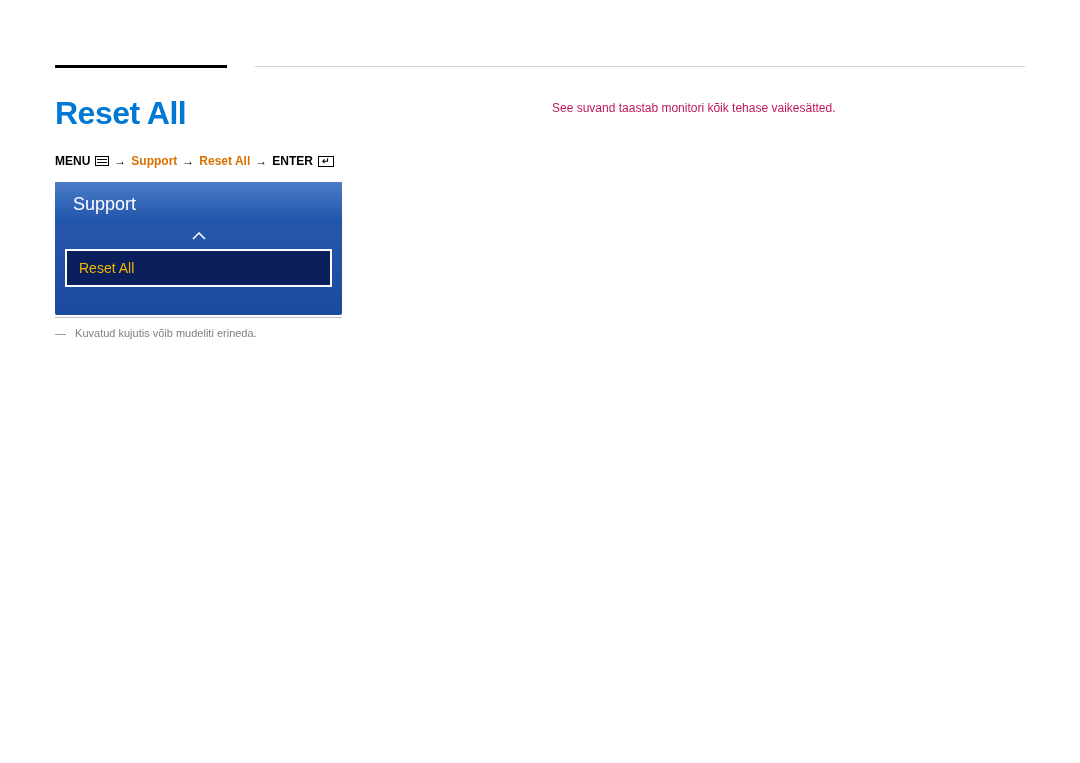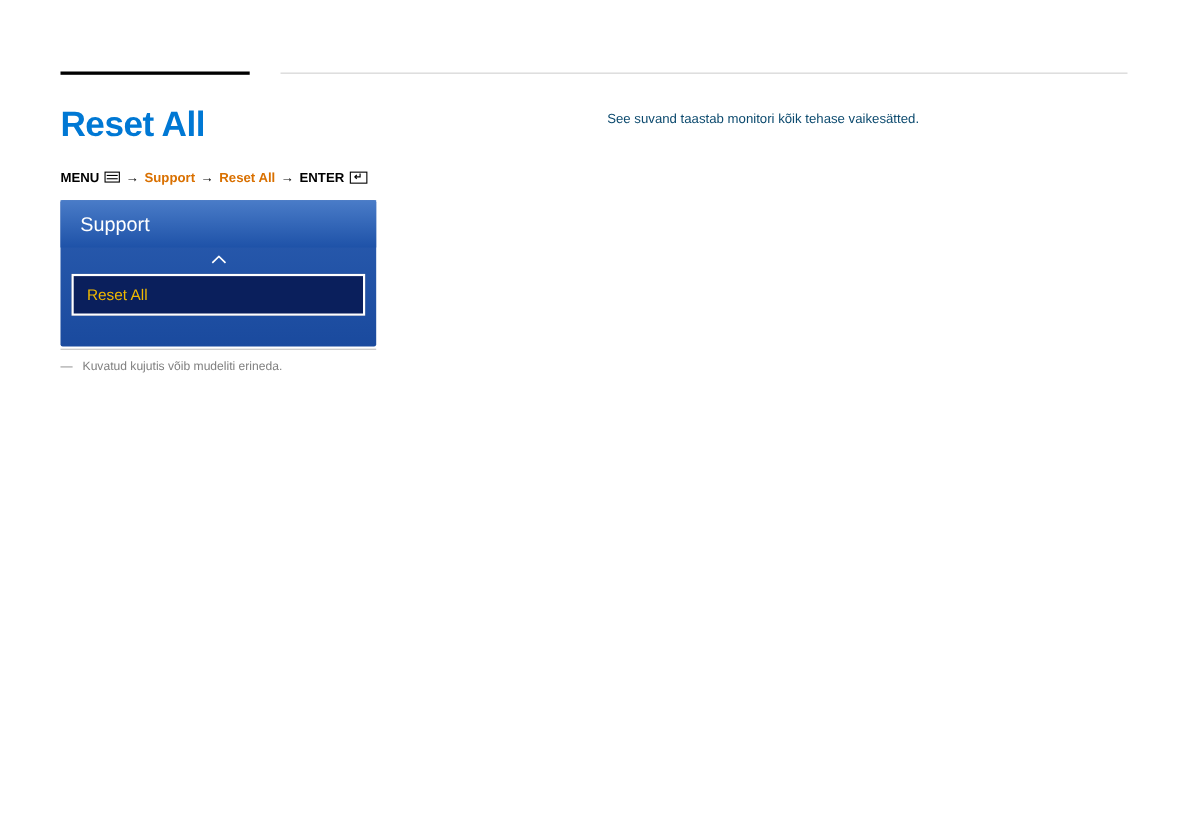--- a/index.html
+++ b/index.html
@@ -146,21 +146,21 @@
     }
     .caption-dash {
       color: #808080;
       margin-right: 6px;
     }
     .description {
       position: absolute;
       top: 101px;
       left: 552px;
       font-size: 12px;
-      color: #0c4a6e;
+      color: #be185d;
     }
   </style>
 </head>
 <body>
 
 <div class="top-bar"></div>
 <div class="top-line"></div>
 
 <h1 class="page-title">Reset All</h1>
 

